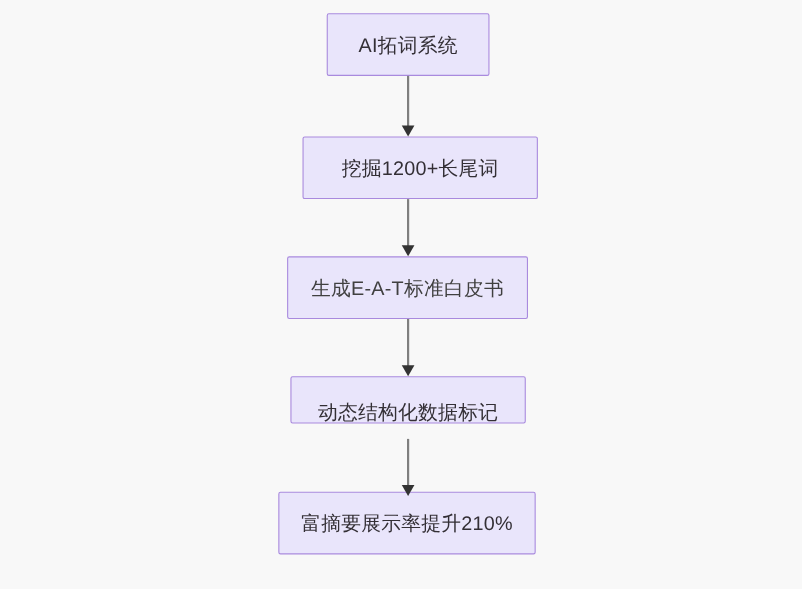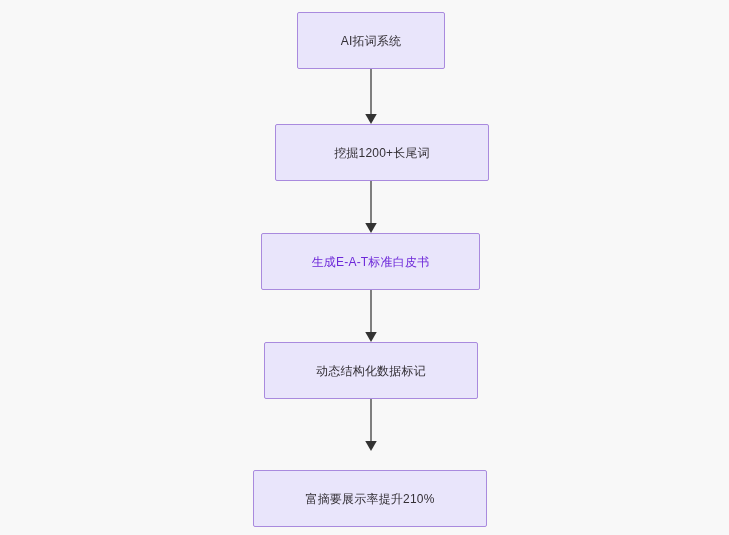--- a/index.html
+++ b/index.html
@@ -21,21 +21,21 @@
   .node {
     position: absolute;
     box-sizing: border-box;
     background: #e9e5fb;
     border: 1.6px solid #a98ade;
     border-radius: 2px;
     display: flex;
     align-items: center;
     justify-content: center;
     color: #332f35;
-    font-size: 12px;
+    font-size: 18px;
     line-height: 1;
     letter-spacing: 0.2px;
     white-space: nowrap;
   }
   .node-label {
     display: block;
     padding: 0 10px;
   }
   .edge {
     position: absolute;
@@ -53,29 +53,29 @@
 <div id="flowchart">
 
   <div class="node" style="left: 297px; top: 12px; width: 148px; height: 57px; background: rgb(233, 229, 251); border-color: rgb(169, 138, 222); color: rgb(51, 47, 53);">
     <span class="node-label">AI拓词系统</span>
   </div>
 
   <div class="node" style="left: 275px; top: 124px; width: 214px; height: 57px; background: rgb(233, 229, 251); border-color: rgb(169, 138, 222); color: rgb(51, 47, 53);">
     <span class="node-label">挖掘1200+长尾词</span>
   </div>
 
-  <div class="node" style="left: 261px; top: 233px; width: 219px; height: 57px; background: rgb(233, 229, 251); border-color: rgb(169, 138, 222); color: #6d28d9;">
+  <div class="node" style="left: 261px; top: 233px; width: 219px; height: 57px; background: rgb(233, 229, 251); border-color: rgb(169, 138, 222); color: #404040;">
     <span class="node-label">生成E-A-T标准白皮书</span>
   </div>
 
-  <div class="node" style="left: 264px; top: 342px; width: 214px; height: 57px; background: rgb(233, 229, 251); border-color: rgb(169, 138, 222); color: rgb(51, 47, 53);">
+  <div class="node" style="left: 264px; top: 342px; width: 214px; height: 43px; background: rgb(233, 229, 251); border-color: rgb(169, 138, 222); color: rgb(51, 47, 53); align-items: flex-end;">
     <span class="node-label">动态结构化数据标记</span>
   </div>
 
-  <div class="node" style="left: 253px; top: 470px; width: 234px; height: 57px; background: rgb(233, 229, 251); border-color: rgb(169, 138, 222); color: rgb(51, 47, 53);">
+  <div class="node" style="left: 253px; top: 447px; width: 234px; height: 57px; background: rgb(233, 229, 251); border-color: rgb(169, 138, 222); color: rgb(51, 47, 53);">
     <span class="node-label">富摘要展示率提升210%</span>
   </div>
 
   <div class="edge" style="left: 364px; top: 69px; height: 55px;">
       <svg width="14" height="55" viewBox="0 0 14 55">
         <line x1="7" y1="0" x2="7" y2="47" stroke="#7f7f7f" stroke-width="2"></line>
         <polygon points="1.25,45 12.75,45 7,55" fill="#333333"></polygon>
       </svg>
     </div>
   <div class="edge" style="left: 364px; top: 181px; height: 52px;">

